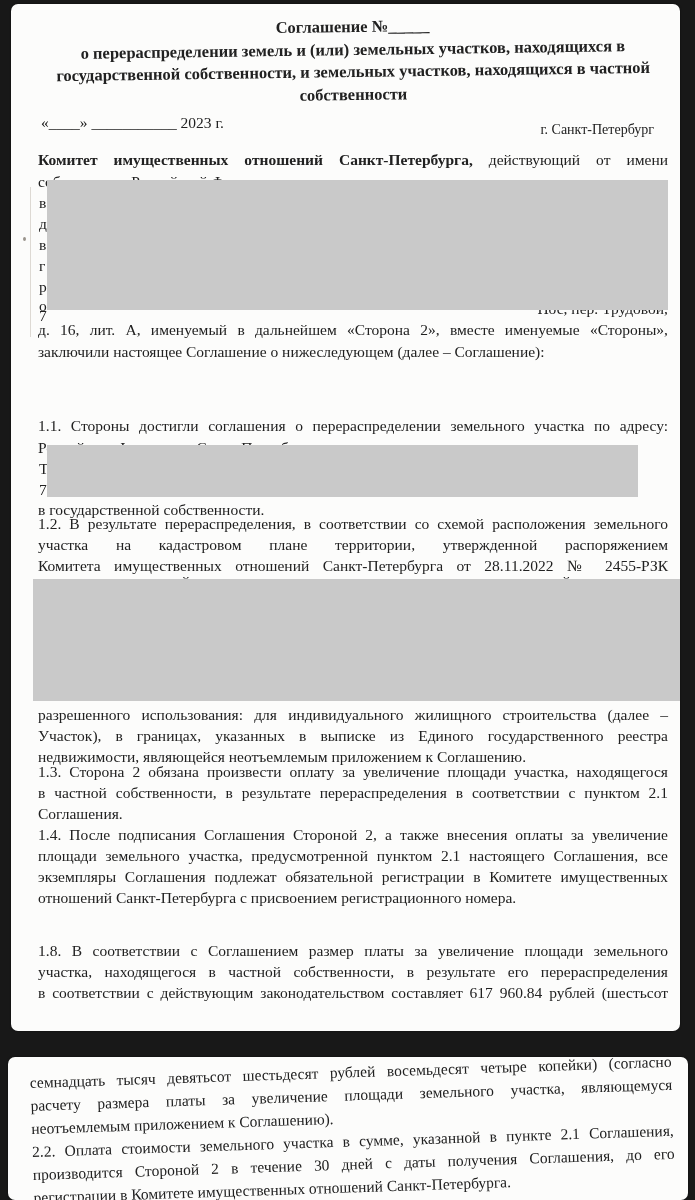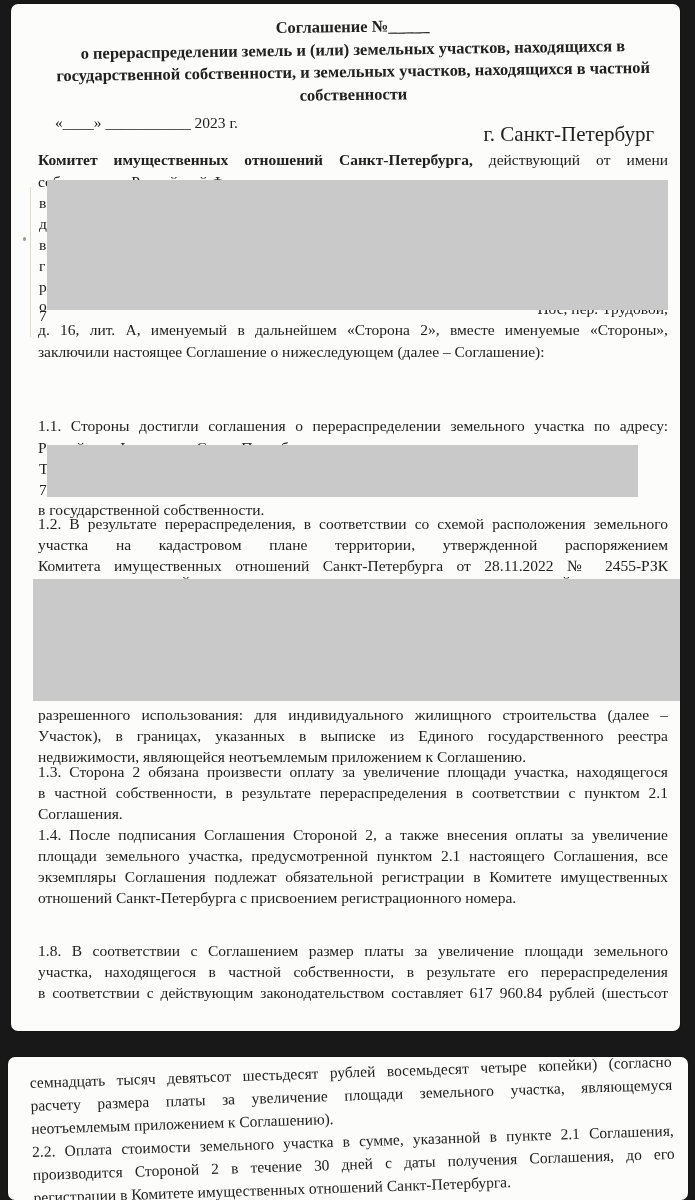--- a/index.html
+++ b/index.html
@@ -33,22 +33,22 @@
   }
   .j{text-align:justify;text-align-last:justify;}
   .c{text-align:center;text-align-last:center;}
   .b{font-weight:bold;}
   .titleblock{
     position:absolute;left:27px;top:12px;width:630px;
     transform:rotate(-0.8deg);
     font-weight:bold;font-size:16.5px;line-height:22.5px;
     text-align:center;
   }
-  .dl-left{position:absolute;left:44px;top:110px;font-size:15.5px;}
-  .dl-right{position:absolute;right:26px;top:118px;font-size:21px;}
+  .dl-left{position:absolute;left:30px;top:110px;font-size:15.5px;}
+  .dl-right{position:absolute;right:26px;top:118px;font-size:14px;}
   .redact{position:absolute;background:var(--redaction);z-index:5;}
   .pk{position:absolute;left:28px;width:14px;font-size:15.5px;line-height:21px;z-index:1;}
   .sliver{z-index:1;}
   .crease{position:absolute;left:19px;top:183px;width:1px;height:150px;background:#ddd9d3;}
   .speck{position:absolute;left:12px;top:233px;width:3px;height:4px;background:#9a948c;border-radius:50%;}
   .p2content{
     position:absolute;left:26px;top:14px;width:642px;
     transform:rotate(-1.9deg);
     transform-origin:left bottom;
     font-size:15.5px;line-height:23px;

